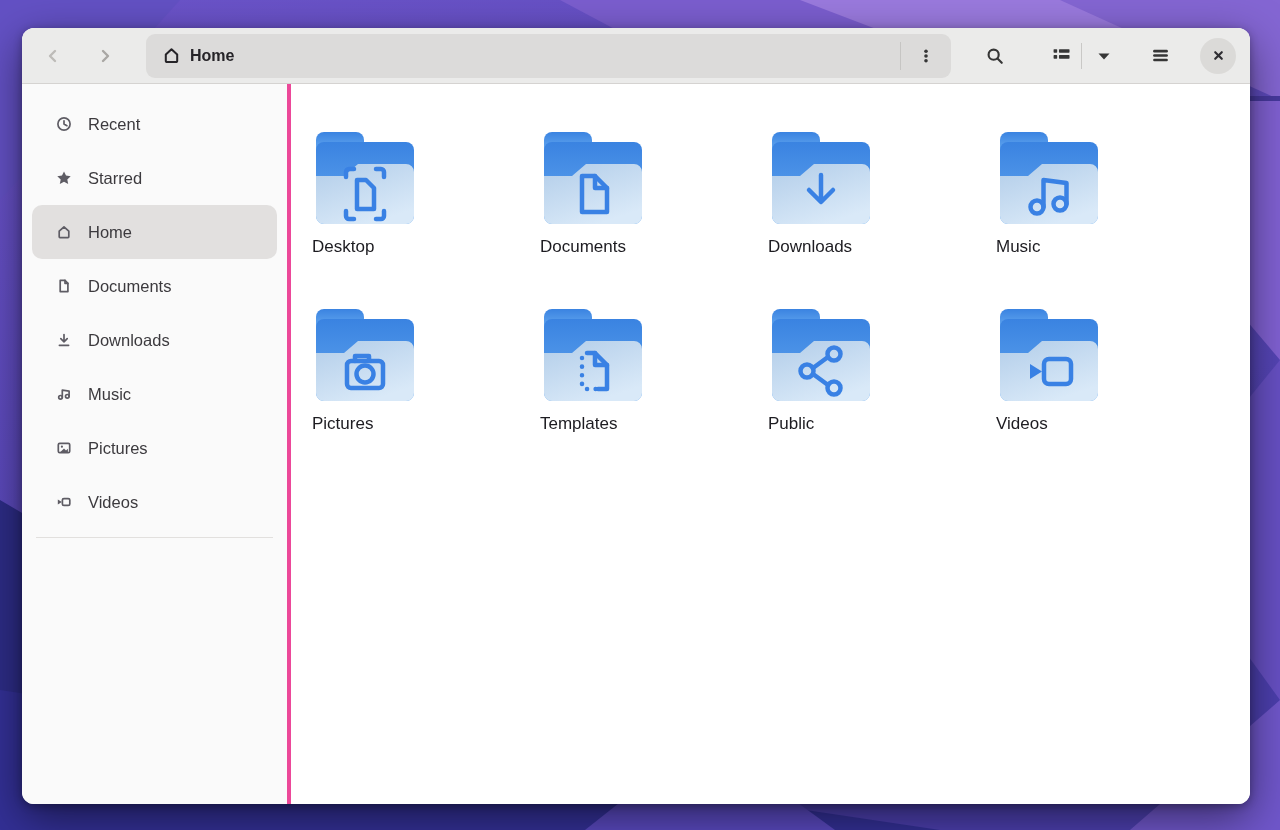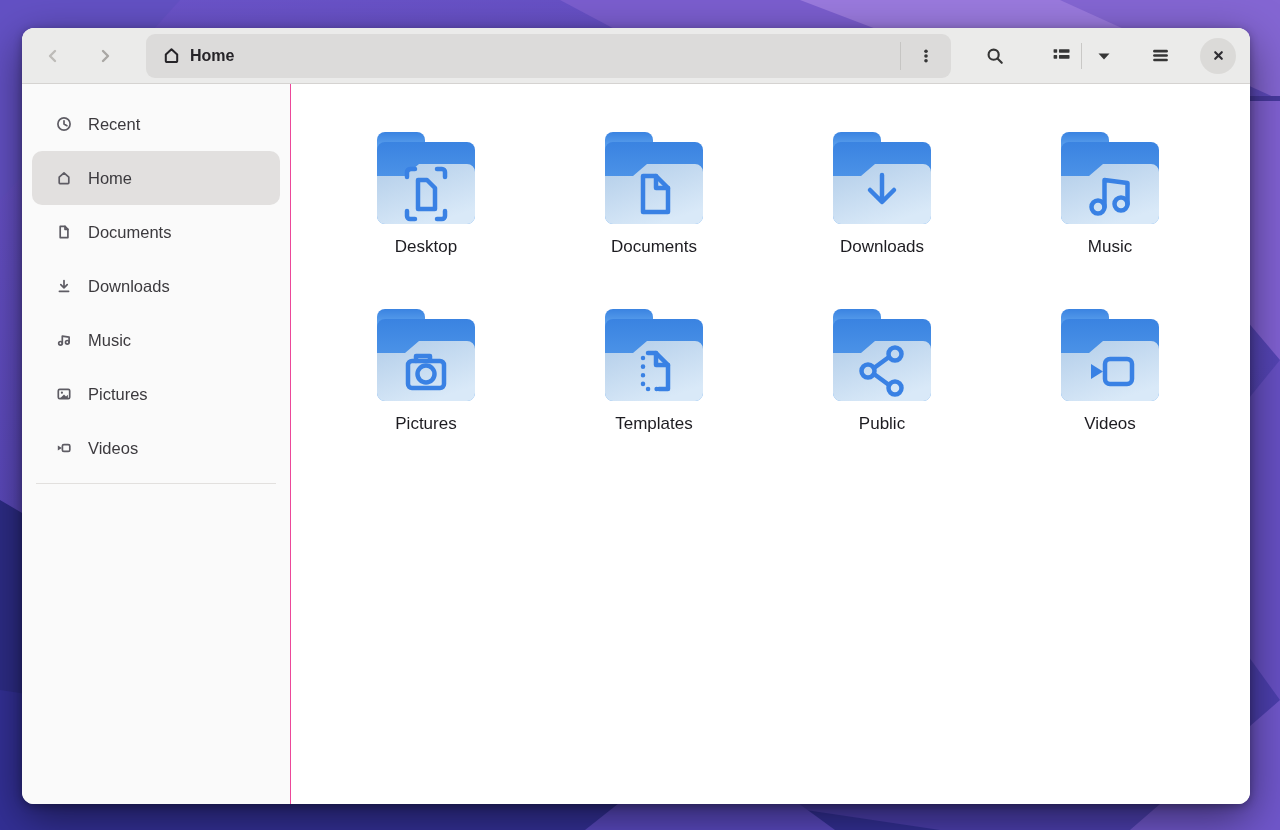--- a/index.html
+++ b/index.html
@@ -30,32 +30,32 @@
     align-items:center; justify-content:center; border-radius:0 9px 9px 0; }
   .hdr-btn { width:36px; height:36px; border:none; background:transparent; display:flex;
     align-items:center; justify-content:center; border-radius:7px; margin-left:14px; }
   .view-group { display:flex; align-items:center; margin-left:16px; }
   .view-sep { width:1px; height:26px; background:#c9c8c6; margin:0 2px; }
   .close-btn { width:36px; height:36px; border:none; border-radius:50%; background:#dbdad8;
     display:flex; align-items:center; justify-content:center; margin-left:22px; }
 
   
   .win-body { flex:1; display:flex; min-height:0; }
-  .sidebar { width:269px; flex:none; background:#fafafa; border-right:1px solid #ec4899;
+  .sidebar { width:269px; flex:none; background:#fafafa; border-right:4px solid #ec4899;
     padding:13px 10px 0 10px; display:flex; flex-direction:column; }
   .side-item { height:54px; border-radius:10px; display:flex; align-items:center;
     padding-left:24px; cursor:default; }
   .side-item.selected { background:#e2e0df; }
   .sicon { width:16px; height:16px; flex:none; display:flex; }
   .slabel { margin-left:16px; font-size:16.5px; color:#3c3a3e; }
   .side-sep { border:none; border-top:1px solid #e2e0de; margin:8px 4px; }
 
   .content { flex:1; background:#ffffff; padding:46px 0 0 21px; }
   .folder-grid { display:grid; grid-template-columns:repeat(4,228px); grid-auto-rows:177px; }
-  .folder-cell { display:flex; flex-direction:column; align-items:center; }
+  .folder-cell { display:flex; flex-direction:column; }
   .folder-name { margin-top:9px; font-size:17px; color:#1d1c21; }
 
   svg { display:block; }
 </style>
 </head>
 <body>
 
 <svg width="0" height="0" style="position:absolute">
   <defs>
     <linearGradient id="fg-dark" x1="0" y1="0" x2="0" y2="1">
@@ -186,20 +186,28 @@
       <div>
           <div class="side-item">
             <span class="sicon">
               <svg width="16" height="16" viewBox="0 0 16 16">
                 <circle cx="8" cy="8" r="6.1" fill="none" stroke="#5e5c64" stroke-width="1.7" stroke-linecap="round" stroke-linejoin="round"></circle>
                 <path d="M8,4.8 V8 l2.9,1.7" fill="none" stroke="#5e5c64" stroke-width="1.7" stroke-linecap="round" stroke-linejoin="round"></path>
               </svg>
             </span>
     <span class="slabel">Recent</span>
           </div>
+          <div class="side-item">
+            <span class="sicon">
+              <svg width="16" height="16" viewBox="0 0 16 16">
+                <path d="M8,1.4 L10,5.6 L14.7,6.2 L11.3,9.4 L12.2,14 L8,11.8 L3.8,14 L4.7,9.4 L1.3,6.2 L6,5.6 Z" fill="#5e5c64"></path>
+              </svg>
+            </span>
+    <span class="slabel">Starred</span>
+          </div>
           <div class="side-item selected">
             <span class="sicon">
               <svg width="16" height="16" viewBox="0 0 16 16">
                 <path d="M3.2,7.2 L8,2.8 l4.8,4.4 V12.8 a0.8,0.8 0 0 1 -0.8,0.8 H4 a0.8,0.8 0 0 1 -0.8,-0.8 z" fill="none" stroke="#5e5c64" stroke-width="1.7" stroke-linecap="round" stroke-linejoin="round"></path>
               </svg>
             </span>
     <span class="slabel">Home</span>
           </div>
           <div class="side-item">
             <span class="sicon">

